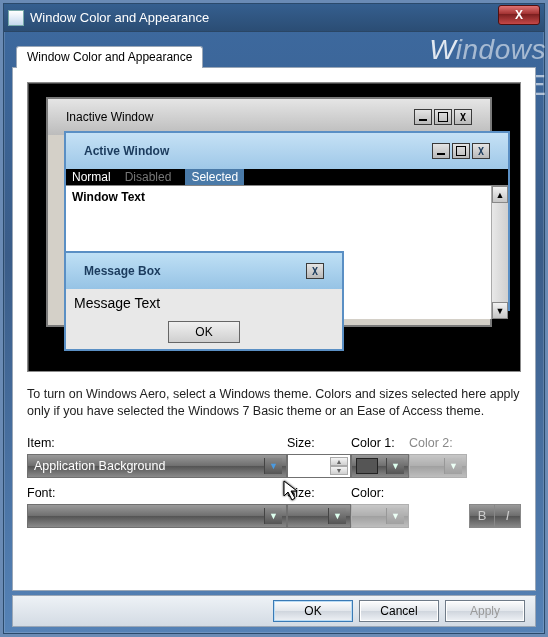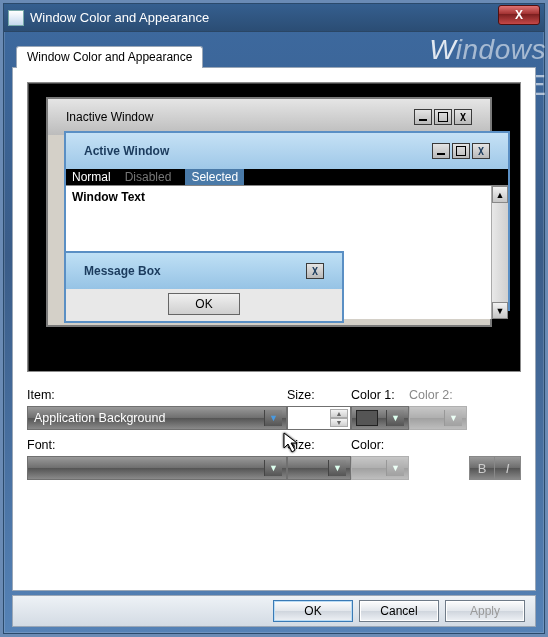--- a/index.html
+++ b/index.html
@@ -160,26 +160,28 @@
               </div>
             </div>
           </div>
 
           <div class="pwin" style="left:36px; top:168px; width:280px; border-color:#5a8fc4; background:#e8e8e8;">
             <div class="ptitle msg">
               <span>Message Box</span>
               <span class="spacer"></span>
               <span class="winbtn cls">X</span>
             </div>
+            <div class="msgbody">Message Text</div>
             <div class="okbtn-wrap">
               <button class="okbtn">OK</button>
             </div>
           </div>
         </div>
 
+        <div class="desc">To turn on Windows Aero, select a Windows theme.  Colors and sizes selected here apply only if you have selected the Windows 7 Basic theme or an Ease of Access theme.</div>
 
         <div class="form">
           <div class="row">
             <div style="flex:0 0 260px;">
               <div class="col-label">Item:</div>
               <div class="ctrl">
                 <span>Application Background</span>
                 <span class="chev blue">▼</span>
               </div>
             </div>

